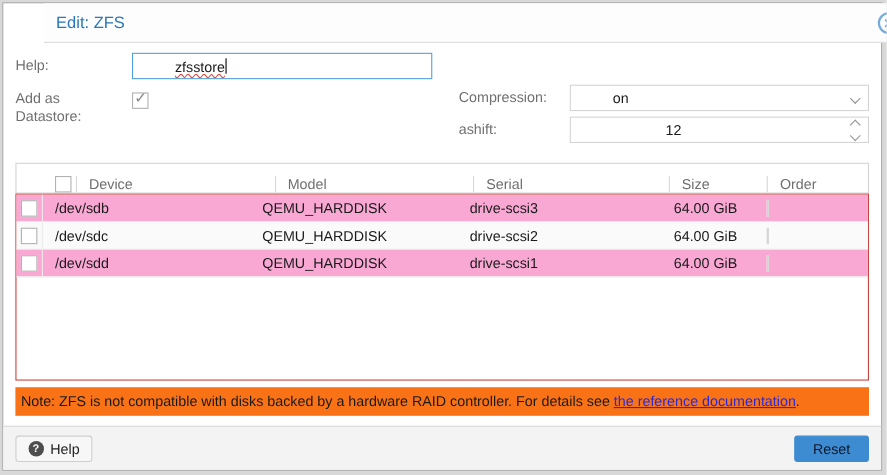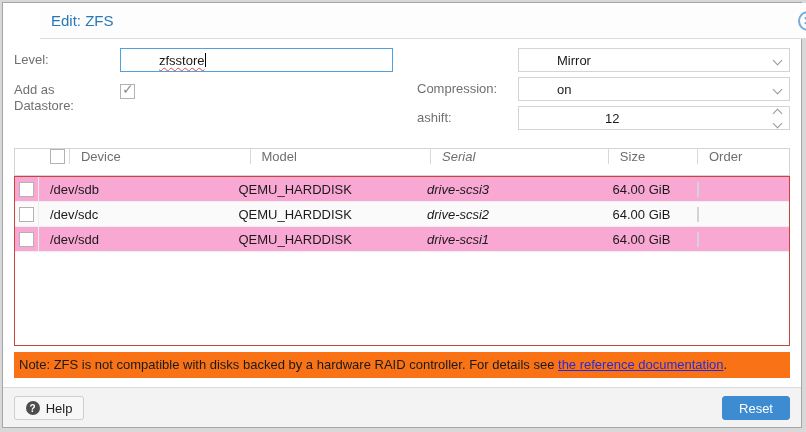--- a/index.html
+++ b/index.html
@@ -70,21 +70,21 @@
   }
   .cb.checked::after {
     content: "\2713";
     position: absolute; left: 1px; top: -4px;
     font-size: 14px; color: #8c8c8c;
   }
   
   .grid-hdr {
     position: absolute; left: 11px; top: 145px; width: 776px; height: 28px;
     border: 1px solid #d4d4d4; background: #fff;
-    display: flex; align-items: flex-start; padding-left: 32px;
+    display: flex; align-items: flex-end; padding-left: 32px;
   }
   .gh-cell {
     color: #6f6f6f; display: flex; align-items: center;
     padding-left: 11px; border-right: 1px solid #d8d8d8;
   }
   .gh-cell:last-child { border-right: none; }
   .gh-cb { width: 24px; justify-content: center; padding-left: 0; }
   .grid-body {
     position: absolute; left: 11px; top: 173px; width: 776px; height: 170px;
     border: 1px solid #c9443c; background: #fff;
@@ -92,21 +92,21 @@
   .grow {
     height: 25px; display: flex; align-items: center;
     border-bottom: 1px solid #efefef; background: #f9a8d4;
   }
   .grow:nth-child(even) { background: #fafafa; }
   .gc { padding-left: 11px; overflow: hidden; white-space: nowrap; }
   .gc-cb {
     width: 24px; display: flex; justify-content: center; padding-left: 0;
     align-self: stretch; align-items: center; border-right: 1px solid #ececec;
   }
-  .w-dev { width: 189px; } .w-mod { width: 189px; } .w-ser { width: 186px; font-style: italic; }
+  .w-dev { width: 189px; } .w-mod { width: 189px; } .w-ser { width: 186px; }
   .w-sz  { width: 93px; }  .w-ord { width: 95px; }
   .order-spin {
     position: relative; margin-left: 3px; width: 80px; height: 21px;
     background: #fff; border: 1px solid #d4d4d4;
   }
   
   .note {
     position: absolute; left: 11px; top: 349px; width: 776px; height: 26px;
     background: #f97316; line-height: 26px; padding-left: 5px;
     white-space: nowrap;
@@ -130,51 +130,45 @@
     width: 14px; height: 14px; border-radius: 50%; background: #4d4d4d;
     color: #fff; font-size: 10px; font-weight: bold;
     display: flex; align-items: center; justify-content: center;
   }
   .btn-ok {
     left: 637px; width: 74px; background: #a3c6e7; color: #b91c1c;
     border: 1px solid #a3c6e7;
     margin-top: 47px;
   }
   .btn-reset {
-    left: 719px; width: 68px; background: #3d8cd1; color: #ffffff;
+    left: 719px; width: 68px; background: #3d8cd1; color: #0f172a;
     border: 1px solid #3d8cd1;
   }
 </style>
 </head>
 <body>
 
 <div class="dialog">
 
   <div class="hdr">
     <div class="hdr-title">Edit: ZFS</div>
     <div class="close-btn">✕</div>
   </div>
 
-  <div class="lbl" style="left:11px; top:45px; line-height:24px;">Level:</div>
+  <div class="lbl" style="left:11px; top:45px; line-height:24px;">Help:</div>
   <div class="field focused" style="left:117px; top:45px; width:273px;">
     <span class="val"><span class="misspell">zfsstore</span><span class="caret"></span></span>
   </div>
 
   <div class="lbl" style="left:11px; top:79px; line-height:16px;">
     <div>Add as</div>
     <div>Datastore:</div>
   </div>
   <div class="cb checked" style="position:absolute; left:117px; top:81px;"></div>
 
-  <div class="field" style="left:515px; top:45px; width:272px;">
-    <span class="val">Mirror</span>
-    <span class="trigger">
-        <span class="chev-dn"></span>
-      </span>
-  </div>
 
   <div class="lbl" style="left:414px; top:74px; line-height:24px;">Compression:</div>
   <div class="field" style="left:515px; top:74px; width:272px;align-items:center;">
     <span class="val">on</span>
     <span class="trigger">
         <span class="chev-dn"></span>
       </span>
   </div>
 
   <div class="lbl" style="left:414px; top:103px; line-height:24px;">ashift:</div>

